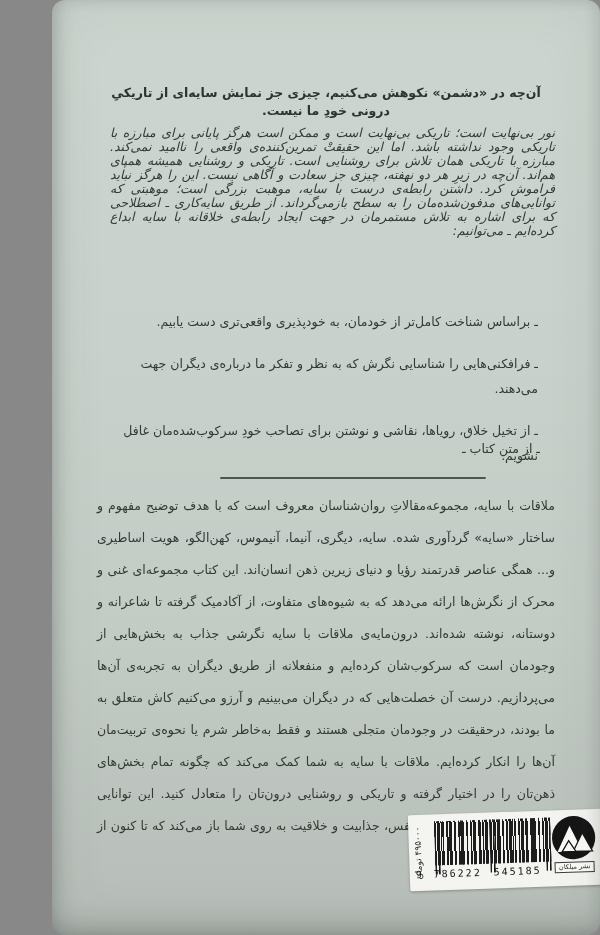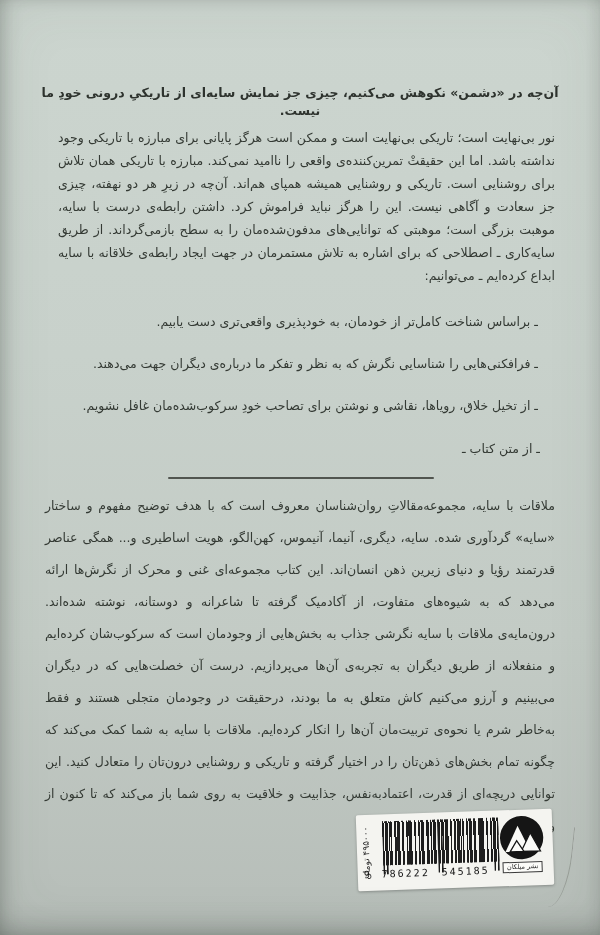--- a/index.html
+++ b/index.html
@@ -1,36 +1,37 @@
 <!DOCTYPE html>
 <html lang="fa" dir="rtl"><head>
 <meta charset="utf-8">
 <style>
   html,body{margin:0;padding:0;background:#888;}
   .cover{
-    position:relative;width:600px;height:935px;overflow:hidden;
+    position:relative;width:548px;height:935px;overflow:hidden;
     background:linear-gradient(180deg,#ccd5cf 0%,#c8d1cb 38%,#c3cbc5 68%,#b6bdb8 100%);
     direction:rtl;
     font-family:"DejaVu Sans",sans-serif;
     color:#343a34;
+    border-radius:13px;
   }
   .cover::after{
     content:"";position:absolute;inset:0;pointer-events:none;
     box-shadow:inset 0 0 55px rgba(70,80,72,.10),
                inset 14px 0 22px -14px rgba(40,45,40,.28),
                inset -10px 0 18px -12px rgba(40,45,40,.12),
                inset 0 -20px 28px -16px rgba(40,45,40,.30),
                inset 0 10px 16px -12px rgba(40,45,40,.12);
   }
   .intro{
     position:absolute;top:84px;right:40px;left:40px;margin:0;
     text-align:center;font-weight:bold;font-size:12.5px;line-height:18px;color:#2e332e;
   }
   .para{margin:0;text-align:justify;font-size:12.5px;}
-  .excerpt-para{position:absolute;top:126px;right:45px;left:58px;line-height:23px;}
+  .excerpt-para{position:absolute;top:126px;right:45px;left:58px;line-height:14px;font-style:italic;}
   .bullets{position:absolute;top:292px;right:45px;left:45px;font-size:12.5px;line-height:25px;}
   .bullets p{margin:17px;text-align:right;}
   .attribution{position:absolute;top:441px;right:60px;margin:0;font-size:12.5px;}
   .divider{position:absolute;top:477px;left:168px;width:266px;height:2px;background:#51554f;border-radius:1px;}
   .desc-para{position:absolute;top:490px;right:45px;left:45px;line-height:32px;}
 
   
   .sticker{
     position:absolute;top:812px;left:357px;width:196px;height:76px;
     background:#f4f4f0;border-radius:2px;transform:rotate(-2deg);

